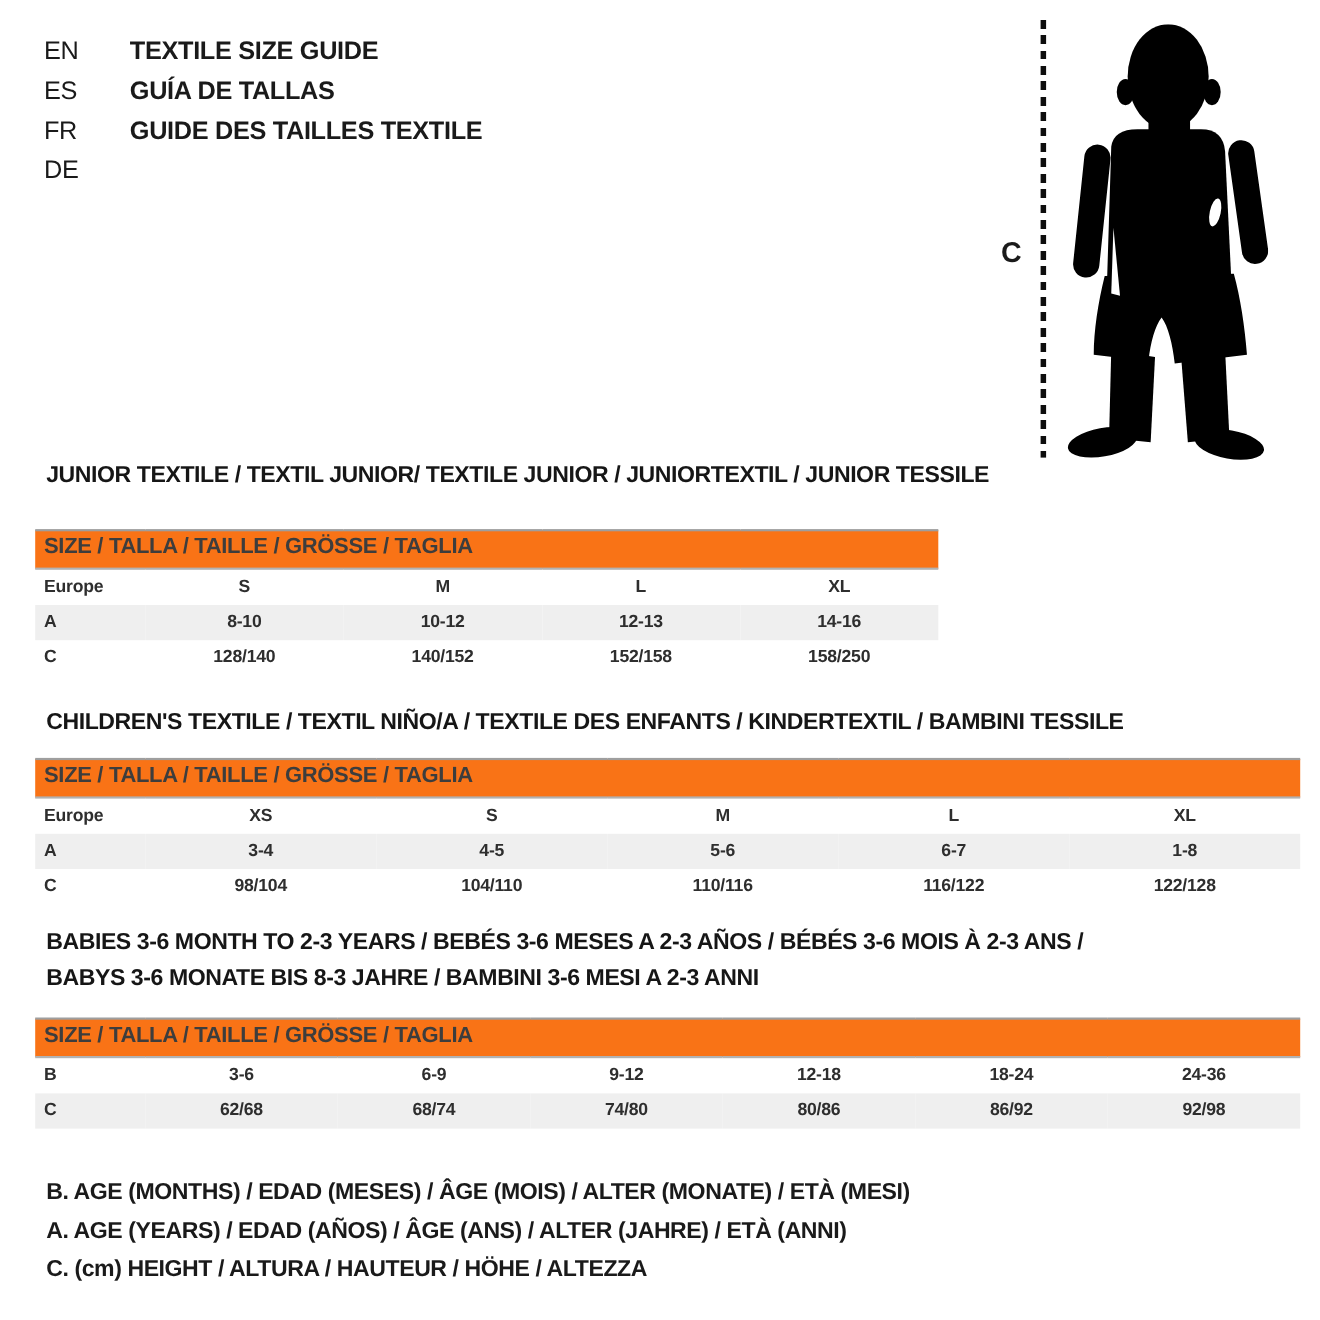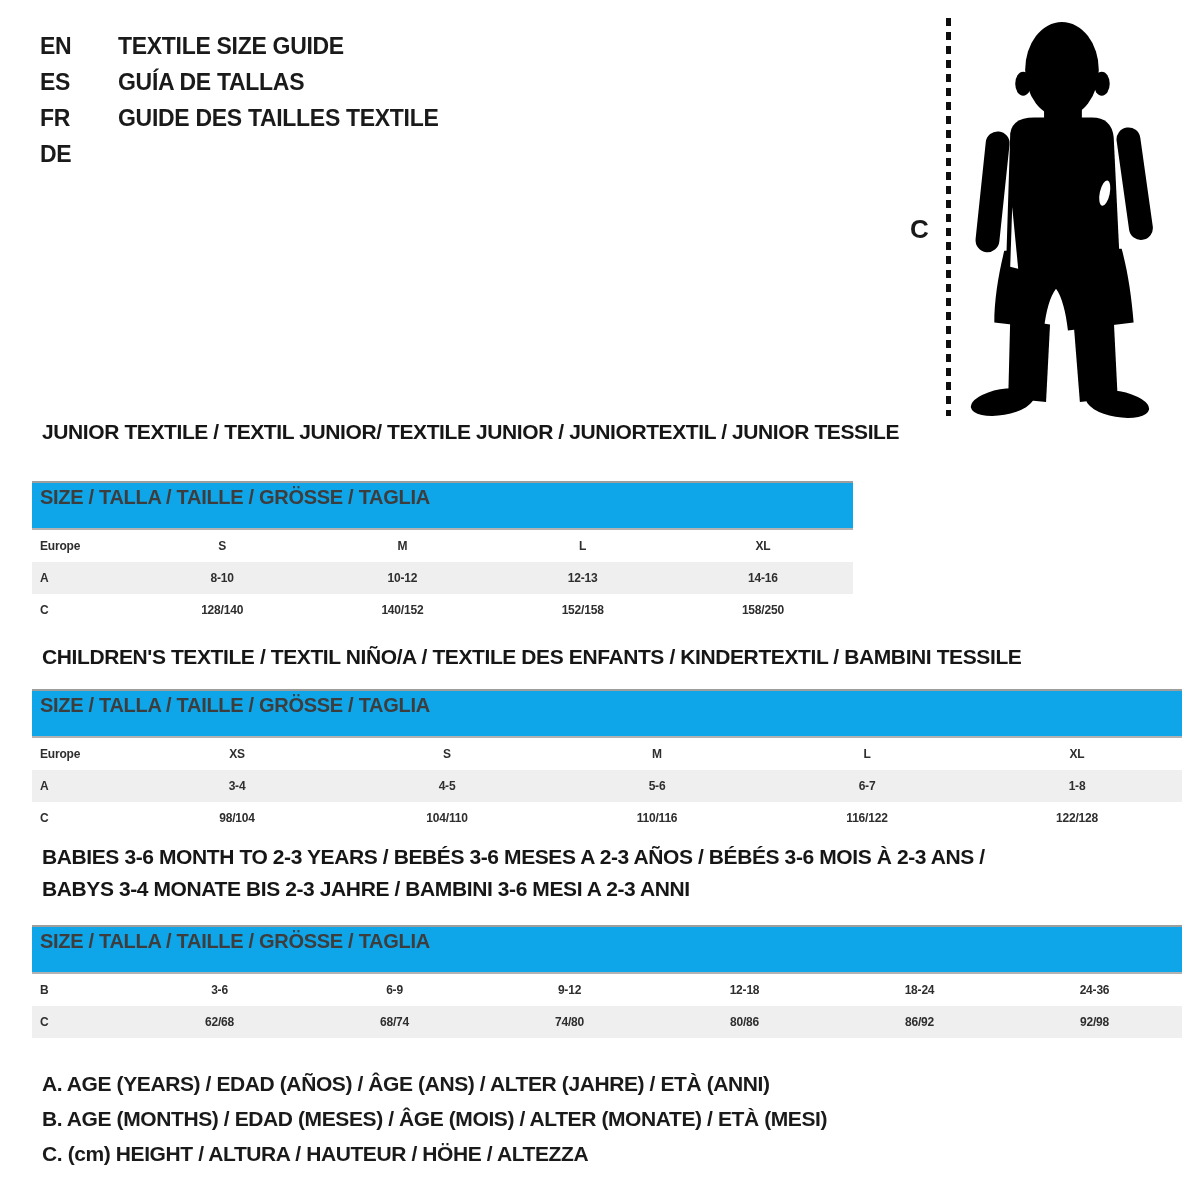--- a/index.html
+++ b/index.html
@@ -3,21 +3,21 @@
 <meta charset="utf-8">
 <style>
   html,body{margin:0;padding:0;background:#ffffff;}
   .page{
     position:relative;width:1200px;height:1200px;background:#ffffff;overflow:hidden;
     font-family:"Liberation Sans","DejaVu Sans",sans-serif;color:#1a1a1a;
   }
   
   .langs{position:absolute;left:40px;top:28px;}
   .lang-row{display:flex;align-items:center;height:36px;}
-  .code{width:78px;font-size:23px;font-weight:700;letter-spacing:-0.3px;}
+  .code{width:78px;font-size:23px;font-weight:400;letter-spacing:-0.3px;}
   .ltitle{font-size:23px;font-weight:700;letter-spacing:-0.3px;white-space:nowrap;}
 
   
   .dotline{
     position:absolute;left:946px;top:18px;width:5px;height:398px;
     background:repeating-linear-gradient(to bottom,#0d0d0d 0 8px,transparent 8px 14px);
   }
   .c-label{position:absolute;left:910px;top:214px;font-size:26px;font-weight:700;}
   .baby{position:absolute;left:958px;top:22px;width:195px;height:398px;}
 
@@ -30,26 +30,26 @@
   #sec2{top:645px;}
   #sec3a{top:845px;}
   #sec3b{top:877px;}
 
   
   table.sizes{position:absolute;border-collapse:collapse;table-layout:fixed;}
   .t1{left:32px;top:481px;width:821px;}
   .t2{left:32px;top:689px;width:1150px;}
   .t3{left:32px;top:925px;width:1150px;}
   table.sizes th.band{
-    background:#0ea5e9;height:29px;text-align:left;padding:0 0 16px 8px;
+    background:#f97316;height:29px;text-align:left;padding:0 0 4px 8px;
     font-size:20px;font-weight:700;color:#3d3d3d;letter-spacing:-0.3px;
     border-top:2px solid #9e9e9e;border-bottom:2px solid #b2b2b2;
   }
   table.sizes td{
-    height:32px;font-size:12px;font-weight:700;color:#2e2e2e;
+    height:32px;font-size:16px;font-weight:700;color:#2e2e2e;
     text-align:center;padding:0;letter-spacing:-0.2px;
   }
   table.sizes td.lbl{text-align:left;padding-left:8px;}
   table.sizes tr.shaded{background:#efefef;}
 
   
   .legend{position:absolute;left:42px;top:1072px;}
   .legend-line{height:35px;font-size:21px;font-weight:700;letter-spacing:-0.4px;white-space:nowrap;}
 </style>
 </head>
@@ -178,21 +178,21 @@
           <td>98/104</td>
           <td>104/110</td>
           <td>110/116</td>
           <td>116/122</td>
           <td>122/128</td>
         </tr>
       </tbody>
     </table>
 
   <div class="sec-title" id="sec3a">BABIES 3-6 MONTH TO 2-3 YEARS / BEBÉS 3-6 MESES A 2-3 AÑOS / BÉBÉS 3-6 MOIS À 2-3 ANS /</div>
-  <div class="sec-title" id="sec3b">BABYS 3-4 MONATE BIS 2-3 JAHRE / BAMBINI 3-6 MESI A 2-3 ANNI</div>
+  <div class="sec-title" id="sec3b">BABYS 3-6 MONATE BIS 8-3 JAHRE / BAMBINI 3-6 MESI A 2-3 ANNI</div>
   <table class="sizes t3">
       <colgroup>
         <col style="width: 100px;">
         <col>
         <col>
         <col>
         <col>
         <col>
         <col>
       </colgroup>
@@ -215,18 +215,18 @@
           <td>68/74</td>
           <td>74/80</td>
           <td>80/86</td>
           <td>86/92</td>
           <td>92/98</td>
         </tr>
       </tbody>
     </table>
 
   <div class="legend">
+    <div class="legend-line">B. AGE (MONTHS) / EDAD (MESES) / ÂGE (MOIS) / ALTER (MONATE) / ETÀ (MESI)</div>
     <div class="legend-line">A. AGE (YEARS) / EDAD (AÑOS) / ÂGE (ANS) / ALTER (JAHRE) / ETÀ (ANNI)</div>
-    <div class="legend-line">B. AGE (MONTHS) / EDAD (MESES) / ÂGE (MOIS) / ALTER (MONATE) / ETÀ (MESI)</div>
     <div class="legend-line">C. (cm) HEIGHT / ALTURA / HAUTEUR / HÖHE / ALTEZZA</div>
   </div>
 
 </div>
 
 </body></html>

